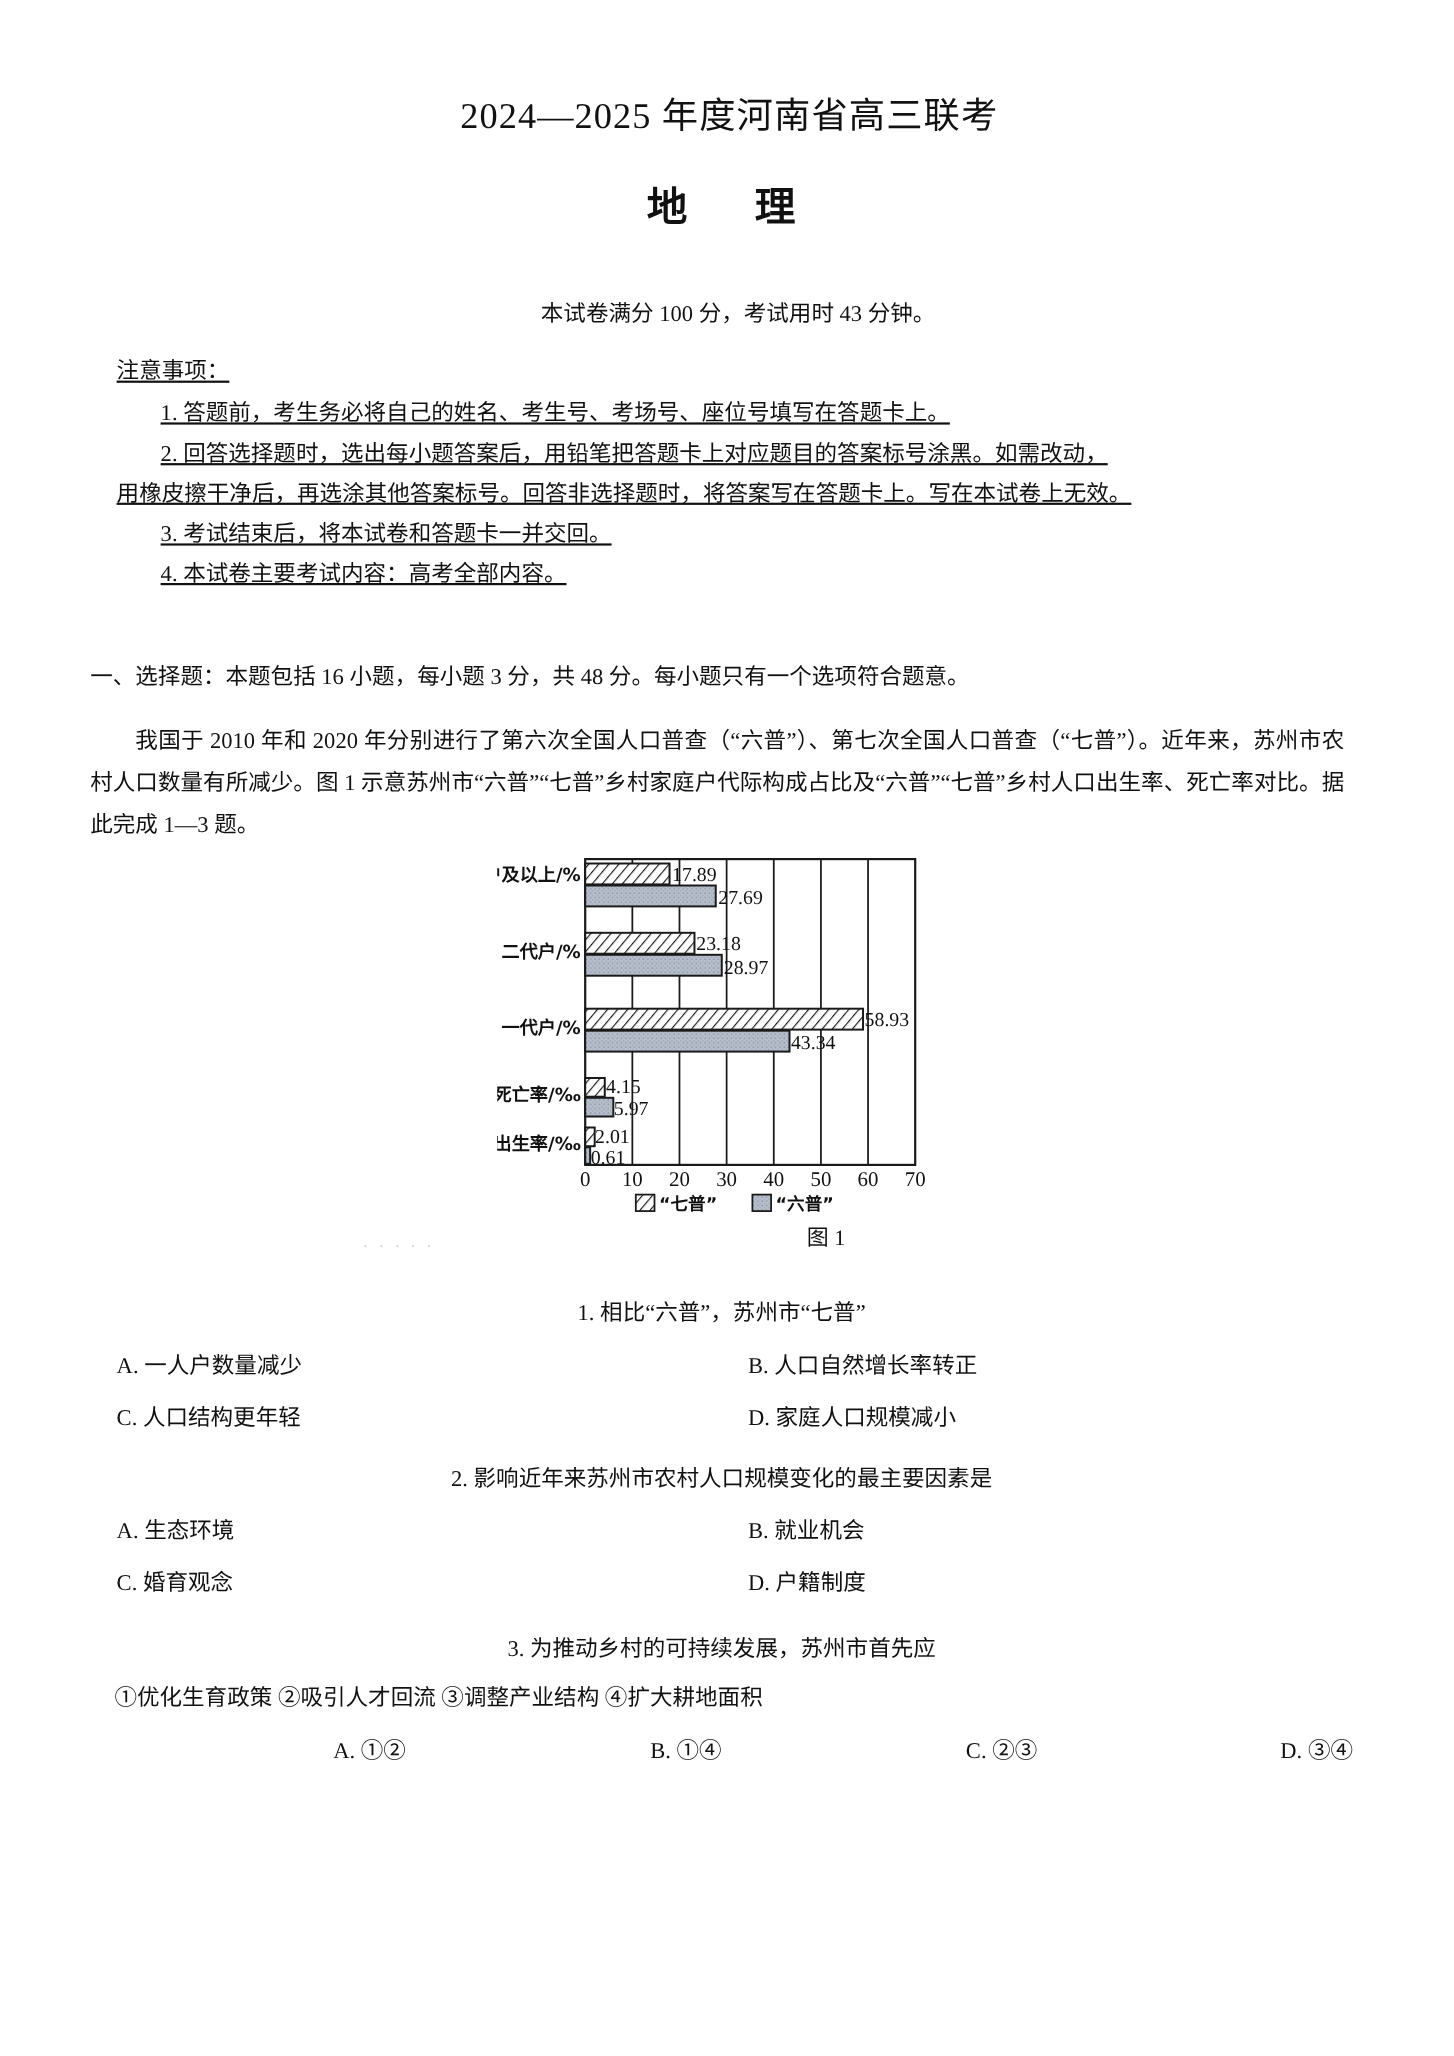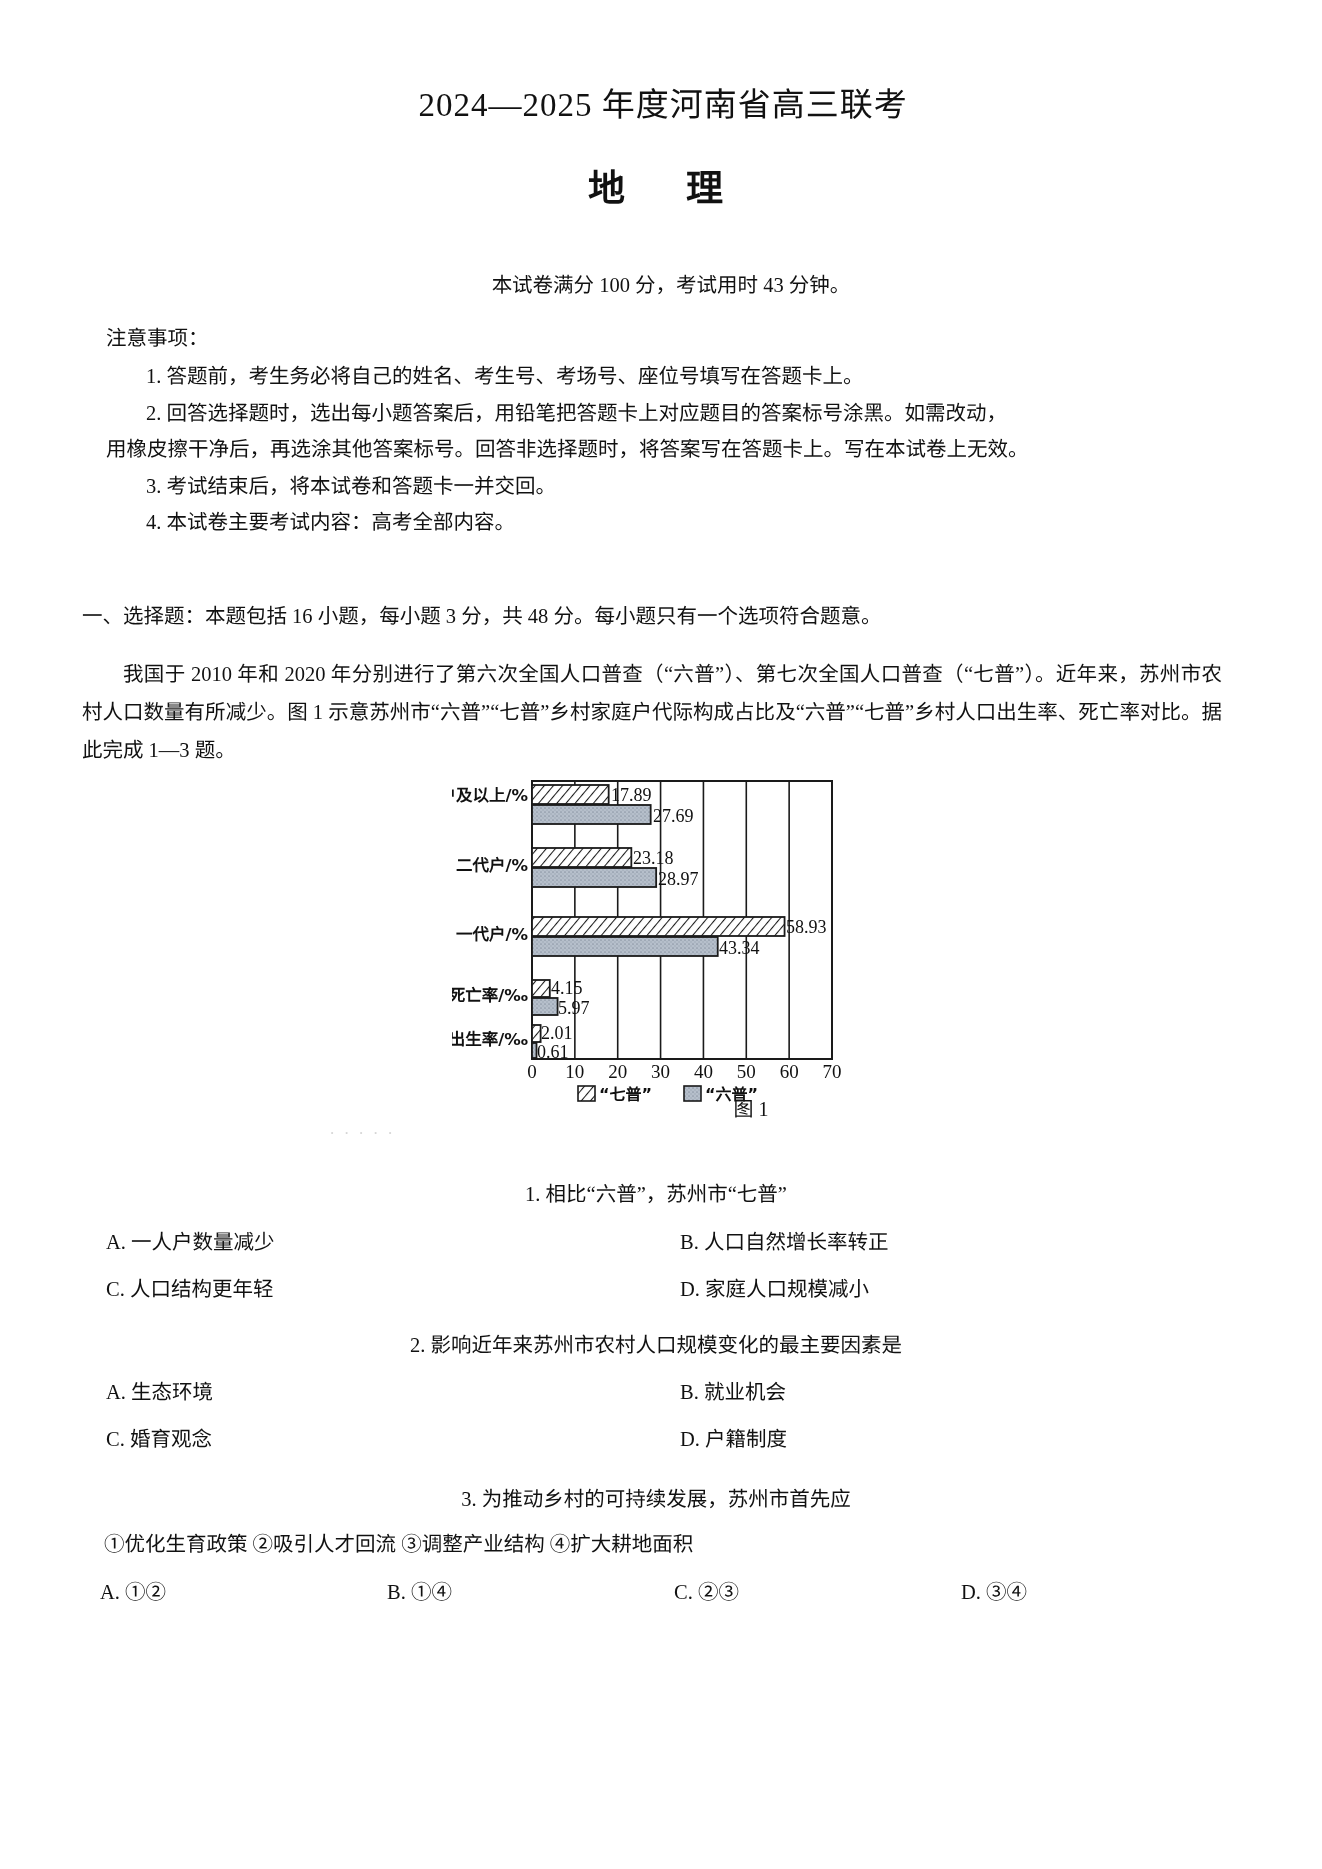--- a/index.html
+++ b/index.html
@@ -47,20 +47,21 @@
     margin: 56px 0 0 0;
     padding-left: 20px;
   }
 
   
   .notice-wrap {
     margin: 22px 0 0 0;
     padding: 0 108px 0 106px;
     font-size: 20.5px;
     line-height: 1.78;
+    text-decoration: underline;
   }
   .notice-heading {
     margin: 0 0 2px 0;
   }
   .notice-item {
     text-indent: 40px;
     margin: 0;
   }
   .notice-item.cont {
     text-indent: 0;
@@ -92,21 +93,21 @@
     position: absolute;
     left: 452px;
     top: 0px;
     width: 420px;
     height: 330px;
   }
   .chart-svg { display: block; }
   .figure-caption {
     position: absolute;
     left: 0; right: 0;
-    top: 318px;
+    top: 334px;
     text-align: center;
     font-size: 20px;
     padding-left: 180px;
   }
 
   
   .questions {
     margin: 8px 0 0 0;
     padding: 0 92px 0 82px;
     font-size: 20.5px;
@@ -126,20 +127,21 @@
     line-height: 1.6;
   }
   .opt-row .opt {
     width: 50%;
     padding-left: 24px;
     box-sizing: border-box;
   }
   .opt-row.quad .opt {
     width: 25%;
     padding-left: 18px;
+    text-align: right;
   }
 
   
   .smudge {
     position: absolute;
     left: 330px;
     top: 344px;
     width: 95px;
     height: 14px;
     opacity: 0.30;

